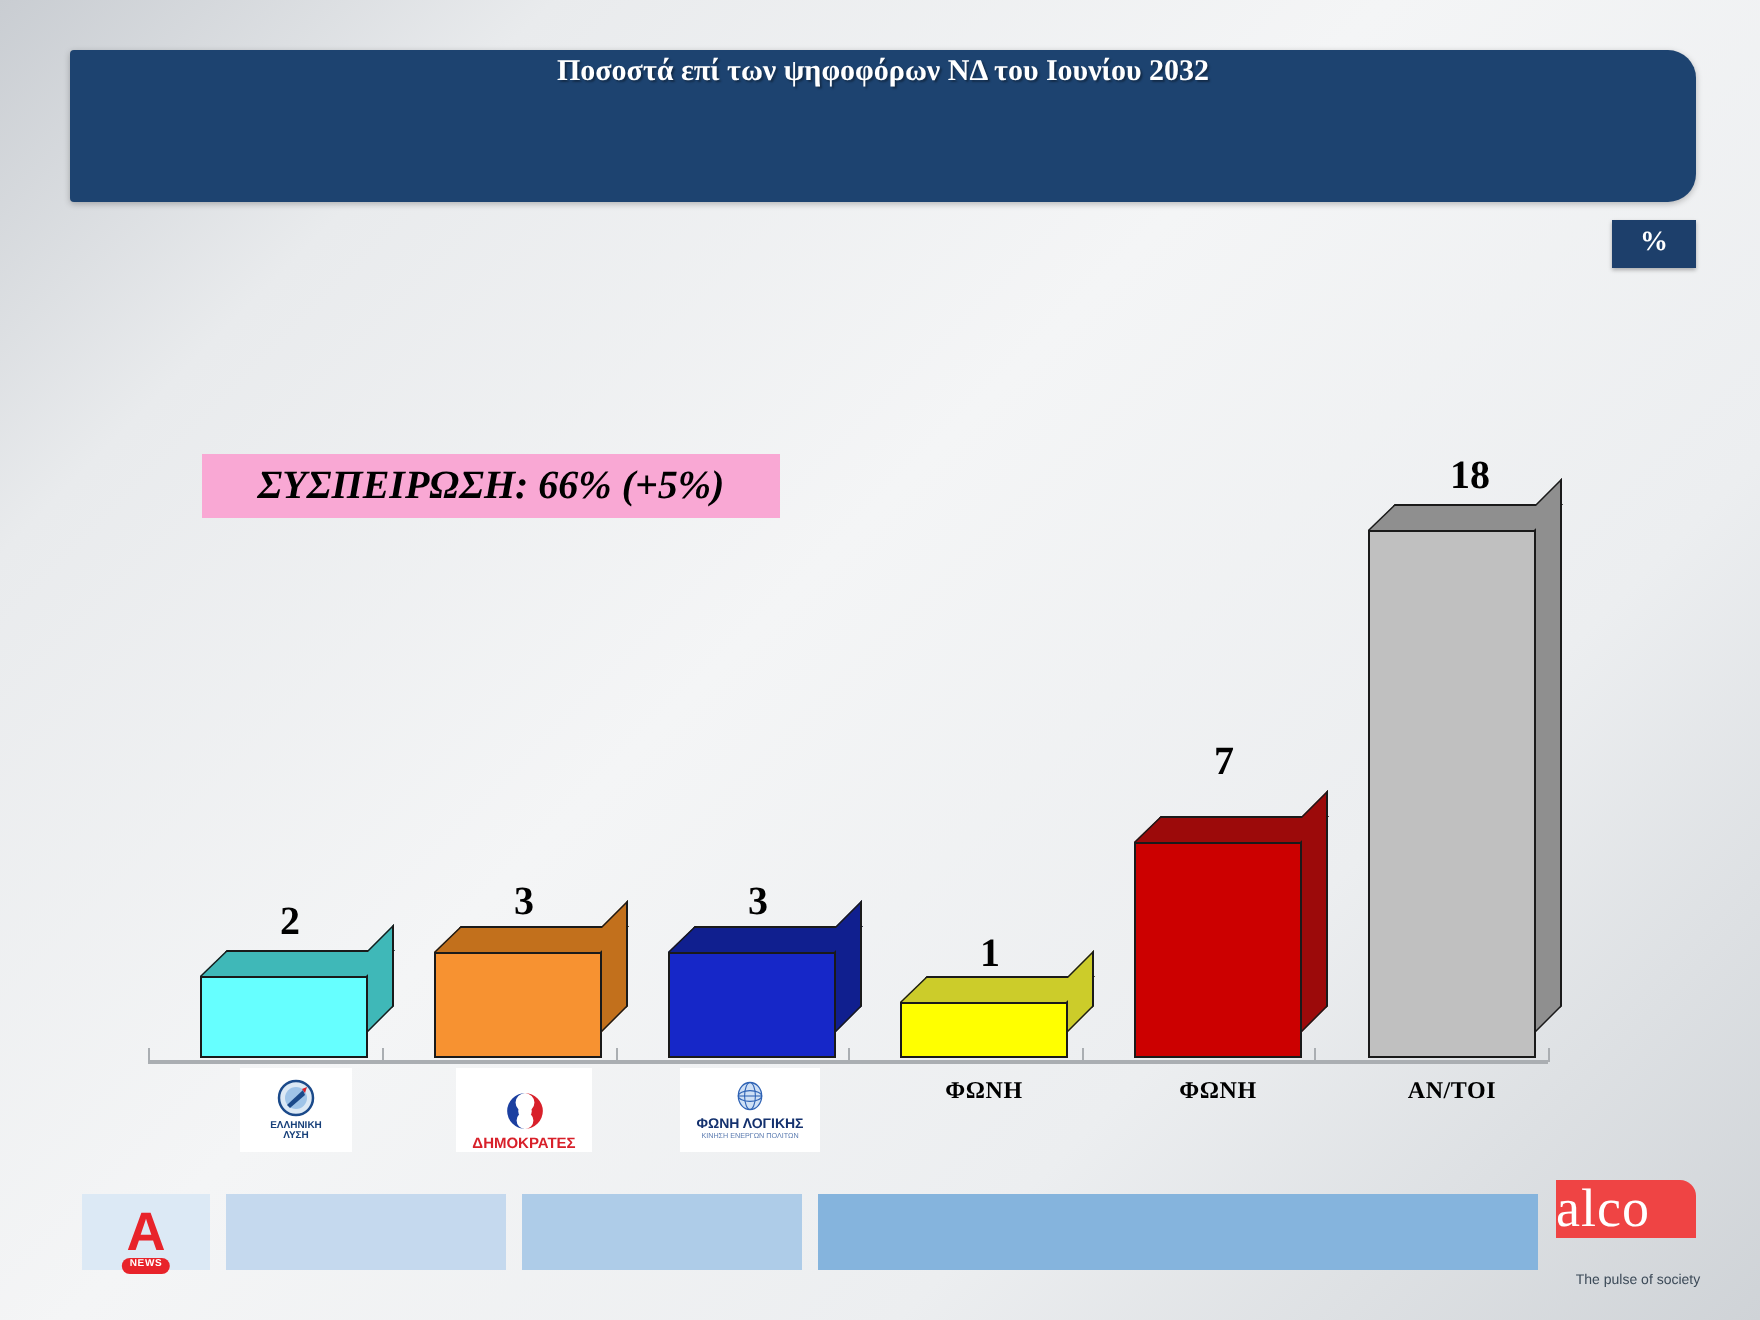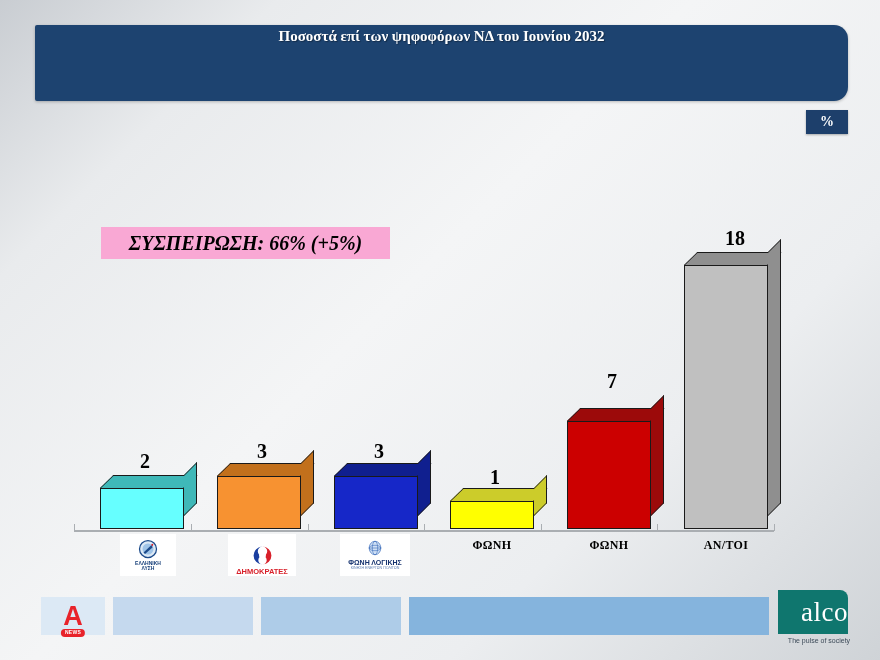--- a/index.html
+++ b/index.html
@@ -222,26 +222,26 @@
     padding: 1.5px 4px;
     border-radius: 6px;
     letter-spacing: .3px;
     white-space: nowrap;
   }
   .alco-box {
     position: absolute;
     left: 778px;
     top: 590px;
     width: 70px;
-    height: 44px;
-    background: #0f766e;
+    height: 29px;
+    background: #ef4444;
     border-radius: 0 8px 0 0;
     display: flex;
     align-items: center;
-    justify-content: flex-end;
+    justify-content: flex-start;
   }
   .alco-text {
     color: #fff;
     font-family: "Liberation Serif", serif;
     font-size: 27px;
     line-height: 1;
     letter-spacing: .5px;
   }
   .alco-tag {
     position: absolute;

